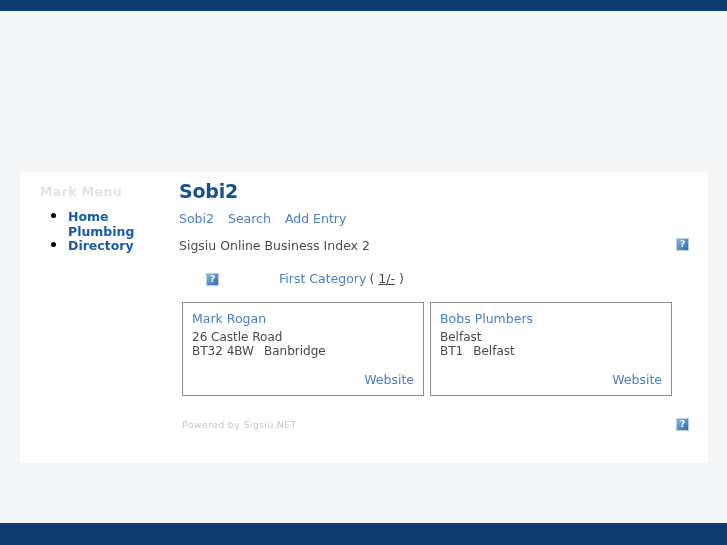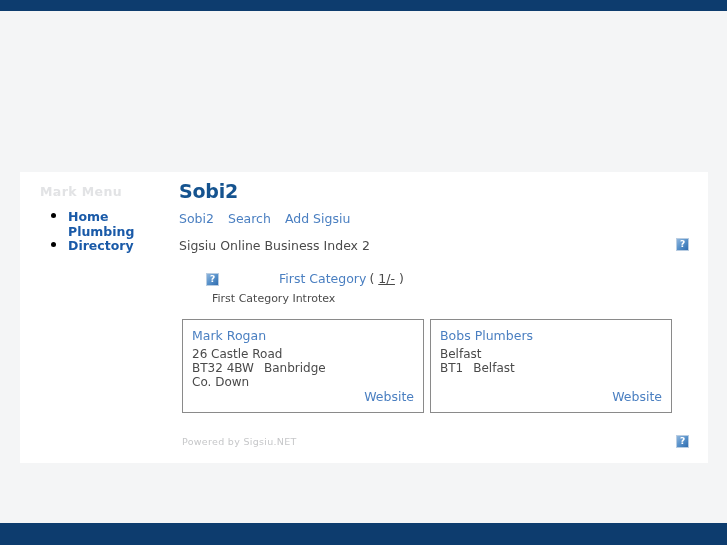--- a/index.html
+++ b/index.html
@@ -235,50 +235,48 @@
           <a href="#">Plumbing Directory</a>
         </li>
       </ul>
     </div>
 
     <div class="content">
 
       <h1 class="comp-title">Sobi2</h1>
 
       <div class="sobi-nav">
-        <a href="#">Sobi2</a><a href="#">Search</a><a href="#">Add Sigsiu</a>
+        <a href="#">Sobi2</a><a href="#">Search</a><a href="#">Add Entry</a>
       </div>
 
       <div class="sobi-desc-row">
         <p class="sobi-desc">Sigsiu Online Business Index 2</p>
         <span class="broken-img"></span>
       </div>
 
       <div class="cat-block">
         <div class="cat-row">
           <span class="cat-icon-cell">
             <span class="broken-img"></span>
           </span>
           <a href="#" class="cat-name">First Category</a>
           <span class="cat-count">
             <span>(</span>
             <u>1/-</u>
             <span>)</span>
           </span>
         </div>
-        <div class="cat-intro">First Category Introtex</div>
       </div>
 
       <div class="entries">
 
         <div class="entry">
           <a href="#" class="entry-title">Mark Rogan</a>
           <div class="entry-line">26 Castle Road</div>
           <div class="entry-line"><span>BT32 4BW</span><span class="gap"></span><span>Banbridge</span></div>
-          <div class="entry-line">Co. Down</div>
           <a href="#" class="entry-website">Website</a>
         </div>
 
         <div class="entry">
           <a href="#" class="entry-title">Bobs Plumbers</a>
           <div class="entry-line">Belfast</div>
           <div class="entry-line"><span>BT1</span><span class="gap"></span><span>Belfast</span></div>
           <a href="#" class="entry-website">Website</a>
         </div>
 

